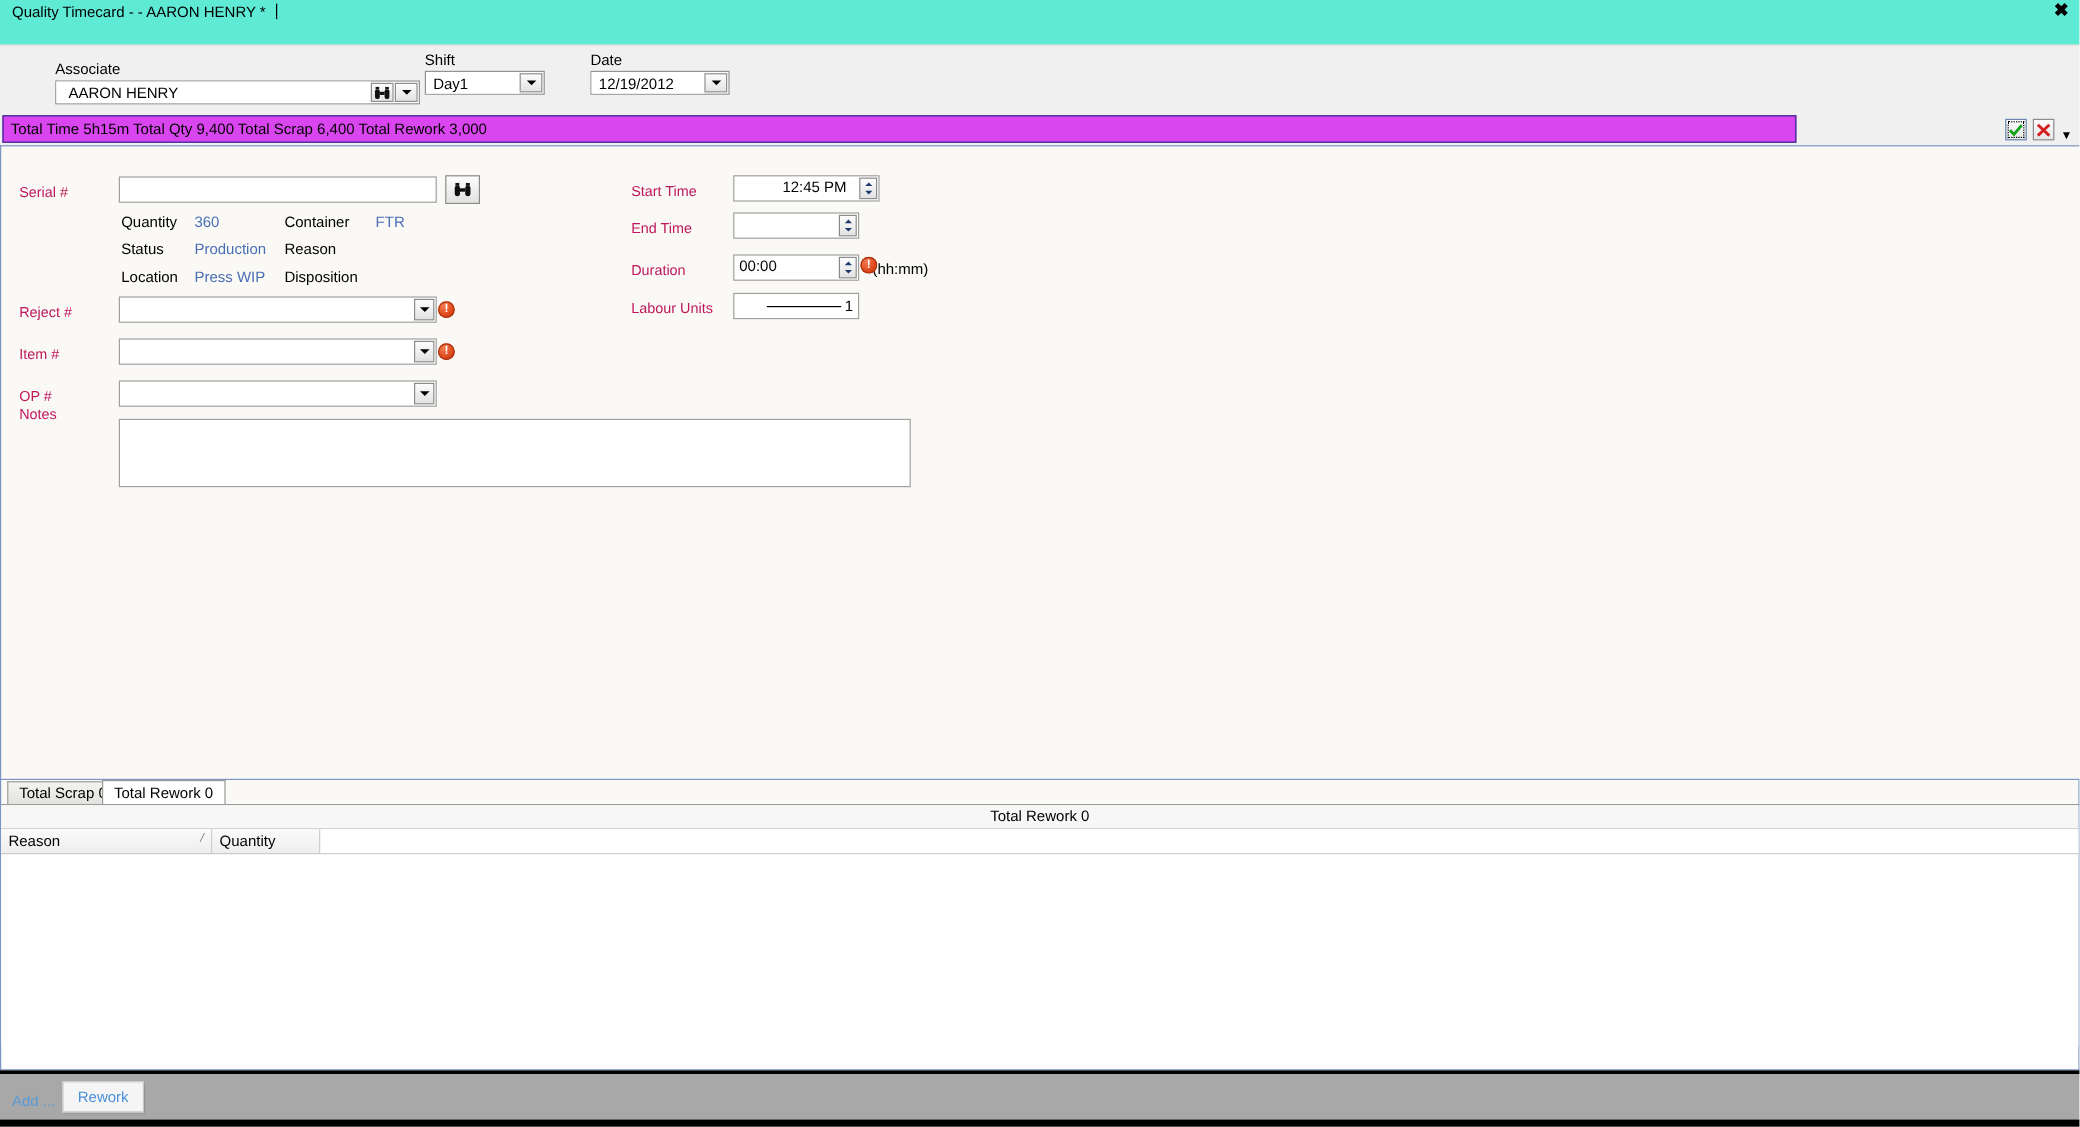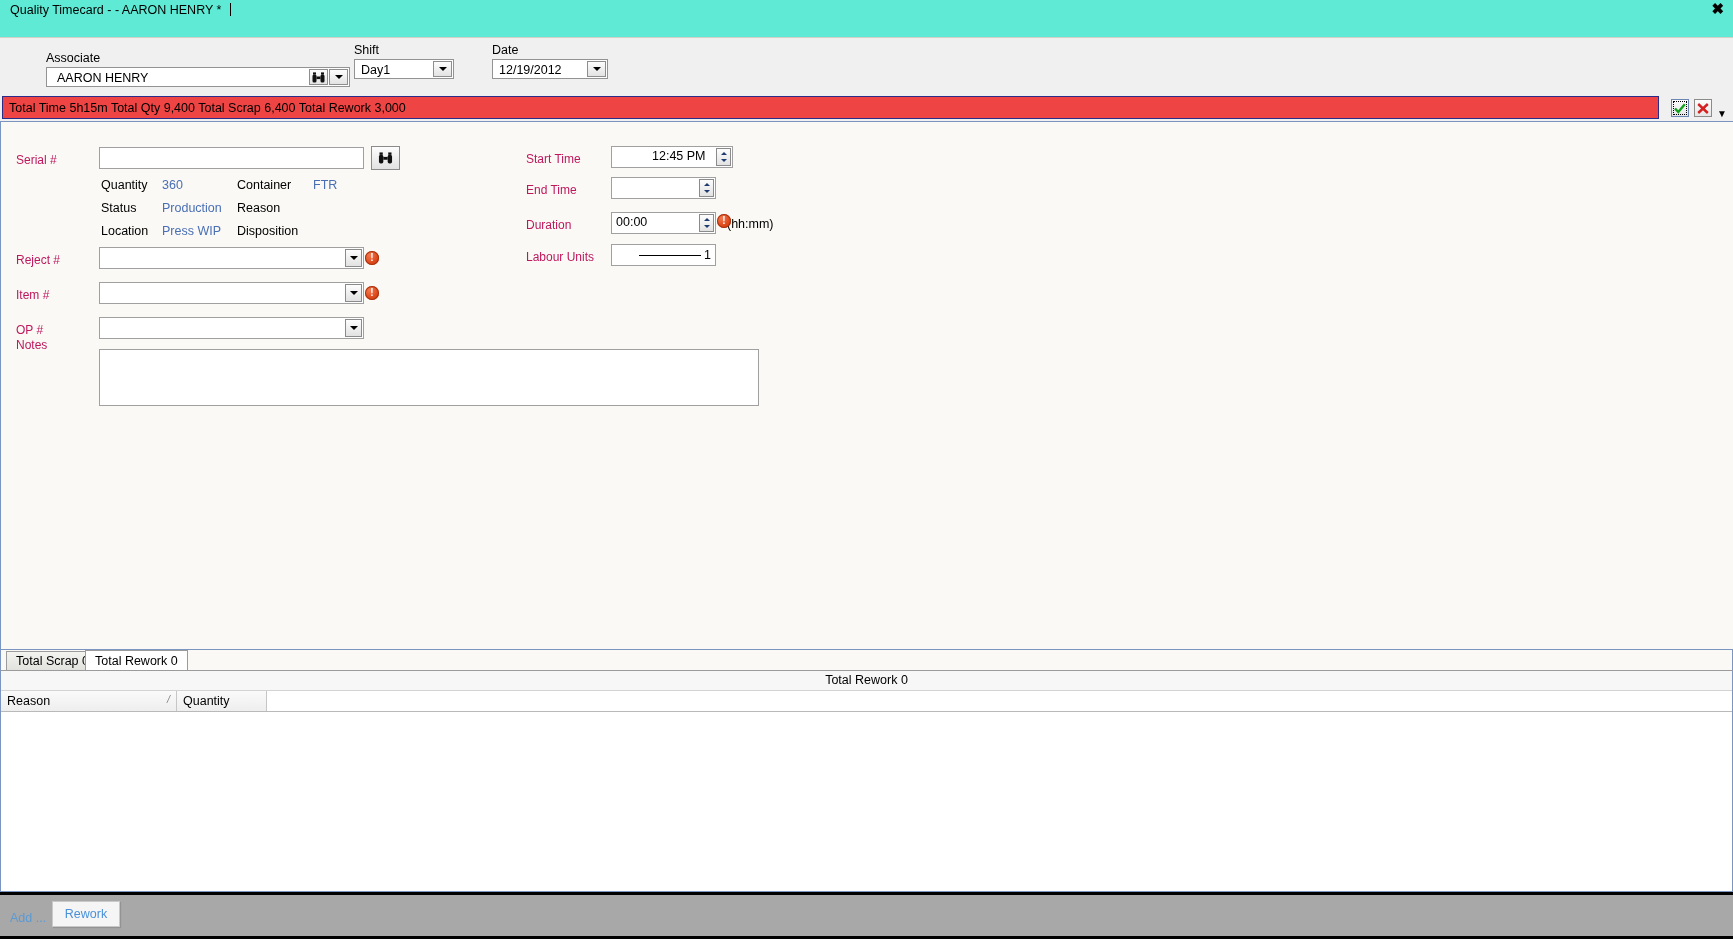--- a/index.html
+++ b/index.html
@@ -106,22 +106,22 @@
   
   .summary-wrap {
     flex: 0 0 auto;
     position: relative;
     height: 26px;
     background: #f0f0f0;
   }
   .summary {
     position: absolute;
     left: 2px; top: 1px;
-    width: 1657px; height: 23px;
-    background: #ef4444;
+    width: 1495px; height: 23px;
+    background: #d946ef;
     border: 1px solid #2b2b8a;
     box-sizing: border-box;
     font-size: 12.5px;
     color: #000;
     padding: 4px 0 0 6px;
     white-space: nowrap;
     overflow: hidden;
   }
   .sq-btn {
     position: absolute;
@@ -412,21 +412,21 @@
     transform: scaleX(0.8);
   }
   .grid-body { background:#ffffff; height: 160px; }
 
   
   .actionbar {
     flex: 0 0 auto;
     height: 47px;
     background: #a8a8a8;
     border-top: 3px solid #000000;
-    border-bottom: 3px solid #000000;
+    border-bottom: 6px solid #000000;
     position: relative;
     box-sizing: border-box;
   }
   .link-add {
     position: absolute;
     left: 10px; top: 16px;
     font-size: 12.5px;
     color: #5b9bd5;
     cursor: pointer;
     white-space: nowrap;

